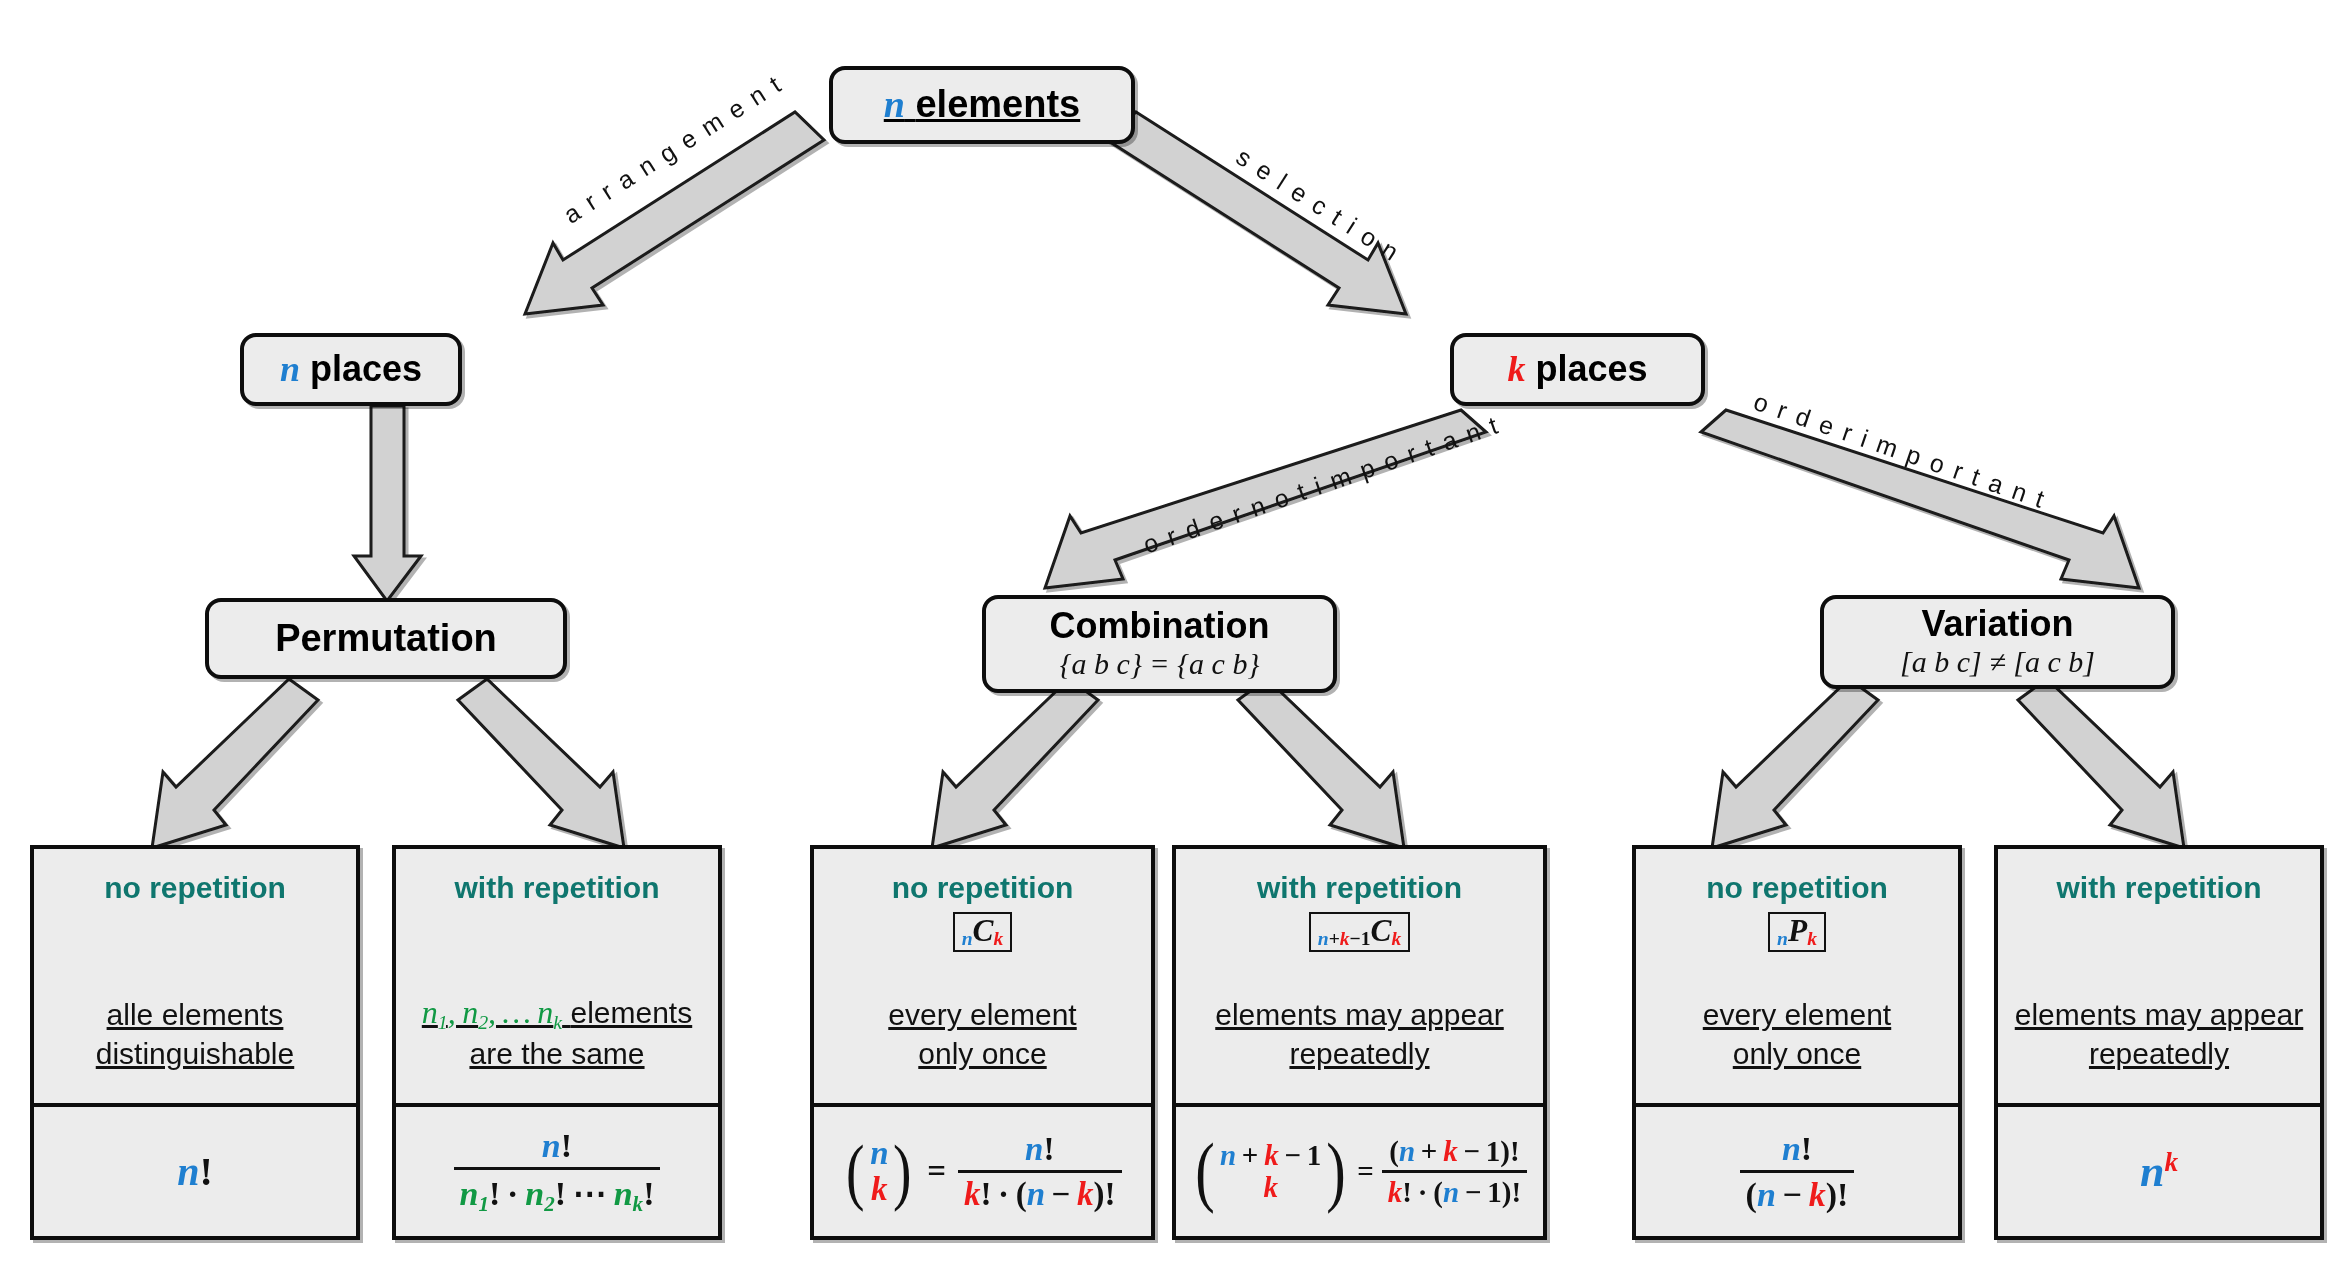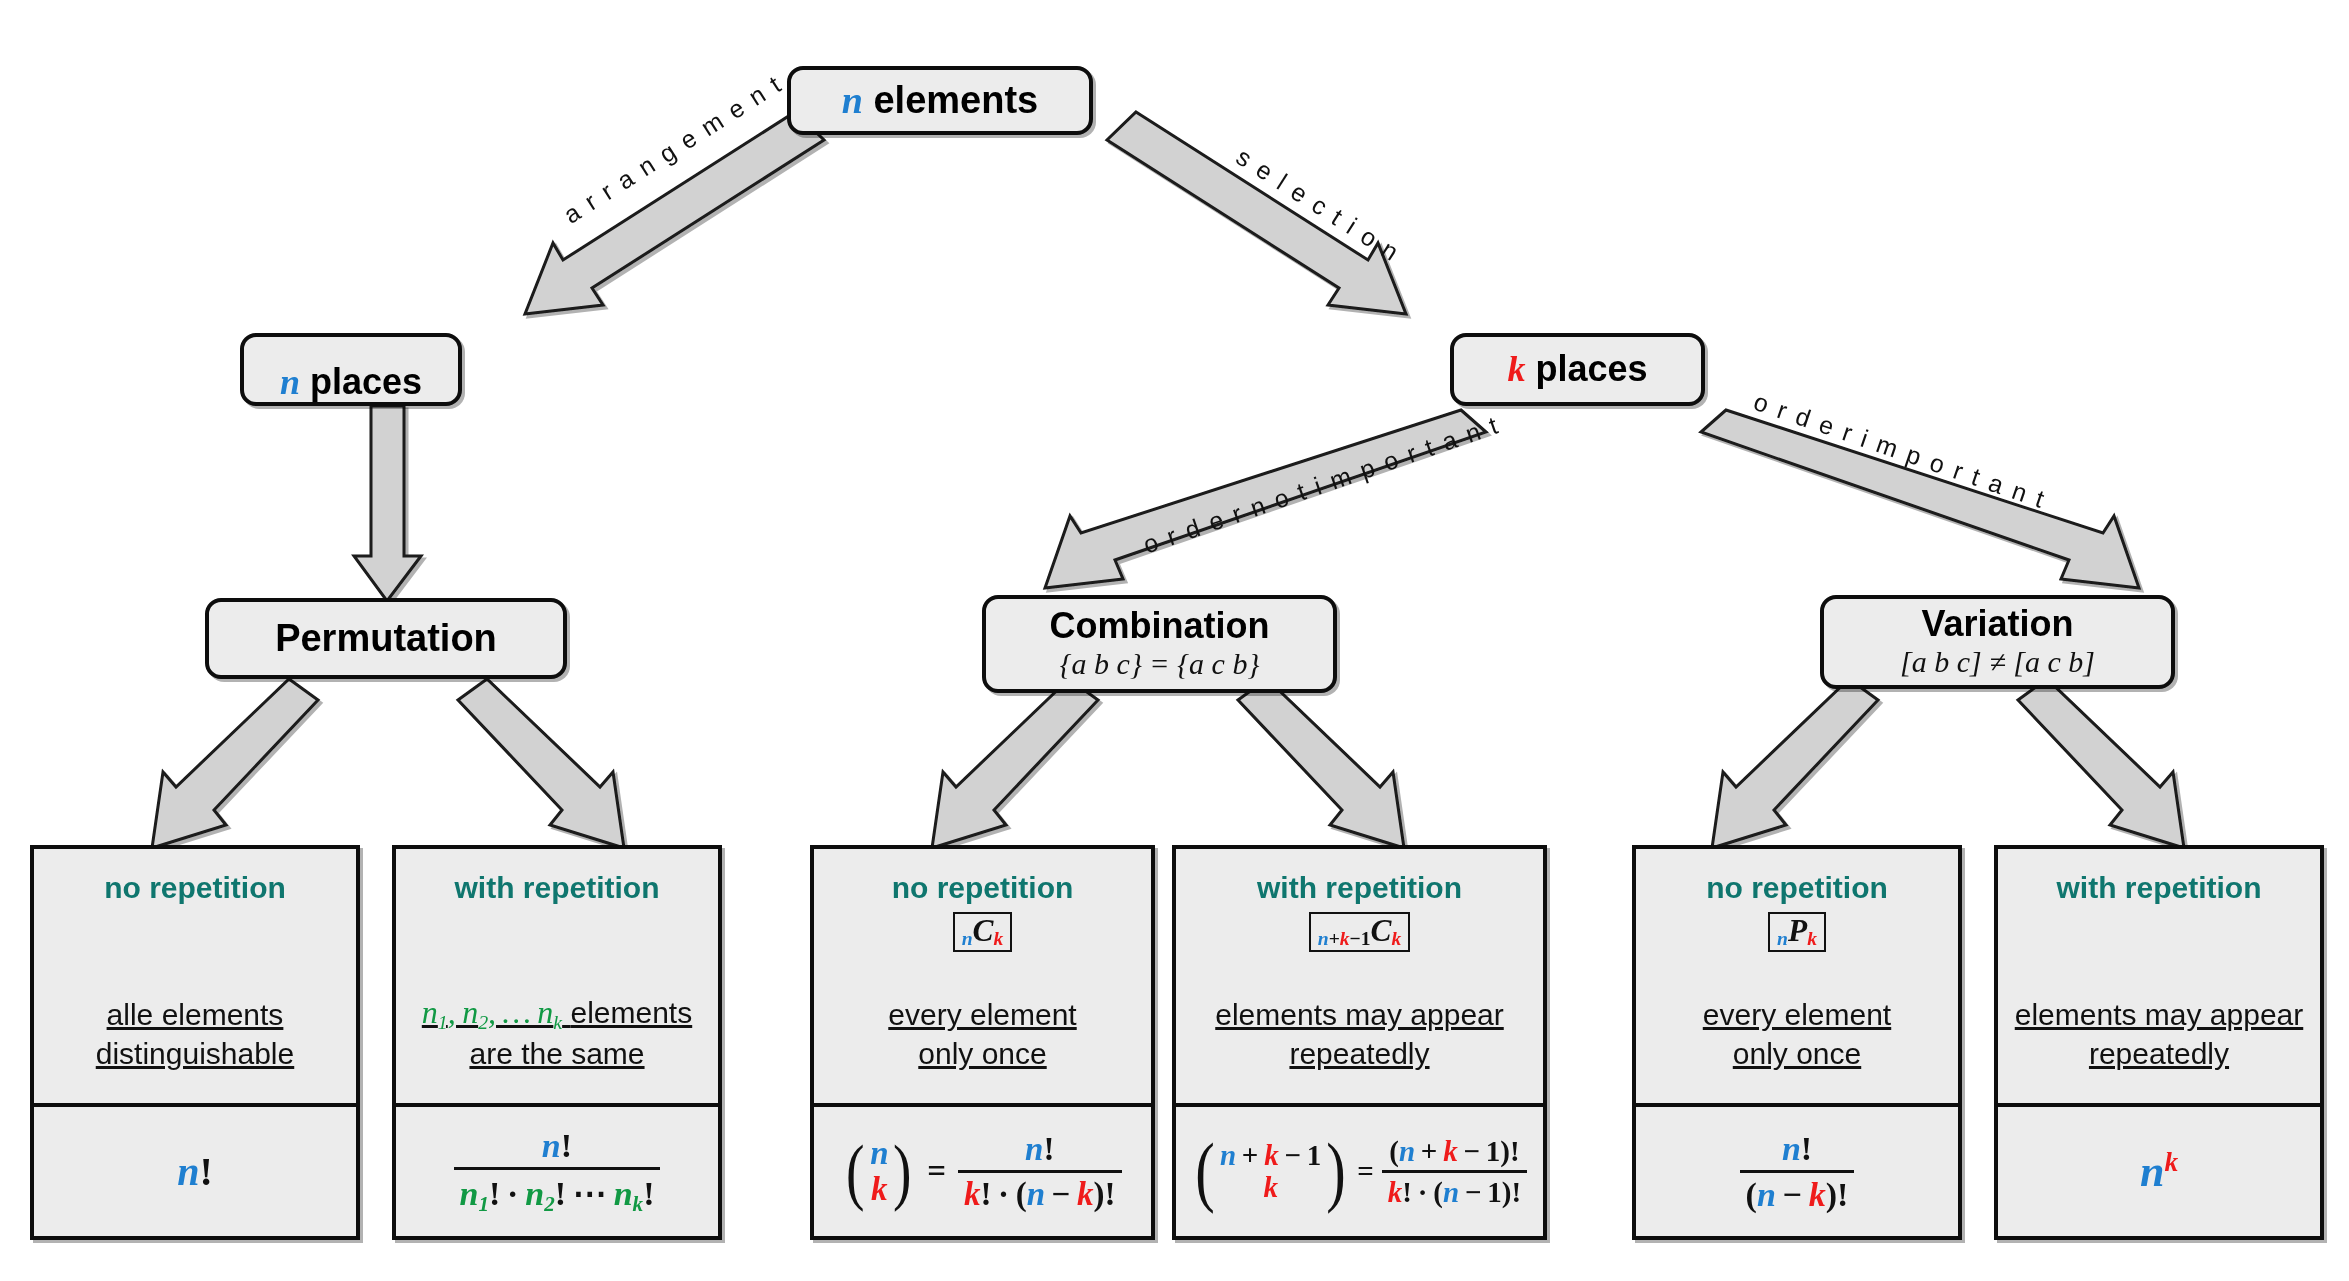--- a/index.html
+++ b/index.html
@@ -176,27 +176,27 @@
   </svg>
 
   <div class="elabel" style="left:574px; top:215px; transform: rotate(-32.5deg) translate(0,-50%);">a r r a n g e m e n t</div>
 
   <div class="elabel" style="left:1231px; top:152px; transform: rotate(32.5deg) translate(0,-50%);">s e l e c t i o n</div>
 
   <div class="elabel" style="left:1149px; top:545px; transform: rotate(-19deg) translate(0,-50%);">o r d e r  n o t  i m p o r t a n t</div>
 
   <div class="elabel" style="left:1750px; top:400px; transform: rotate(19deg) translate(0,-50%);">o r d e r  i m p o r t a n t</div>
 
-  <div class="rnode" style="left:787px; top:66px; width:306px; height:69px;">
+  <div class="rnode" style="left:829px; top:66px; width:306px; height:78px;text-decoration:underline;">
     <div class="title" style="font-size:38px;">
       <span class="m blue">n</span><span>&nbsp;</span><span>elements</span>
     </div>
   </div>
 
-  <div class="rnode" style="left:240px; top:333px; width:222px; height:73px;justify-content:flex-end;">
+  <div class="rnode" style="left:240px; top:333px; width:222px; height:73px;">
     <div class="title" style="font-size:36px;">
       <span class="m blue">n</span><span>&nbsp;</span><span>places</span>
     </div>
   </div>
 
   <div class="rnode" style="left:1450px; top:333px; width:255px; height:73px;">
     <div class="title" style="font-size:36px;">
       <span class="m red">k</span><span>&nbsp;</span><span>places</span>
     </div>
   </div>

